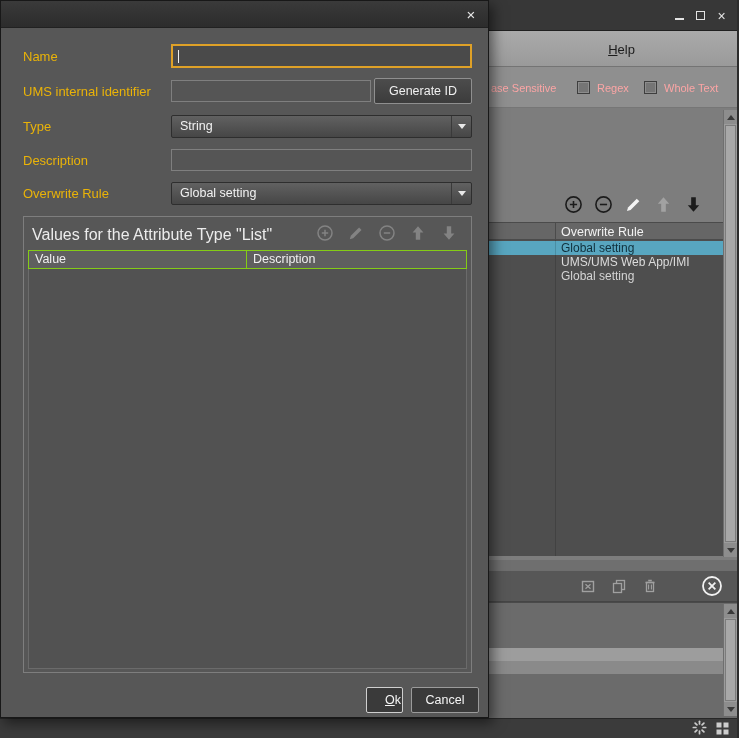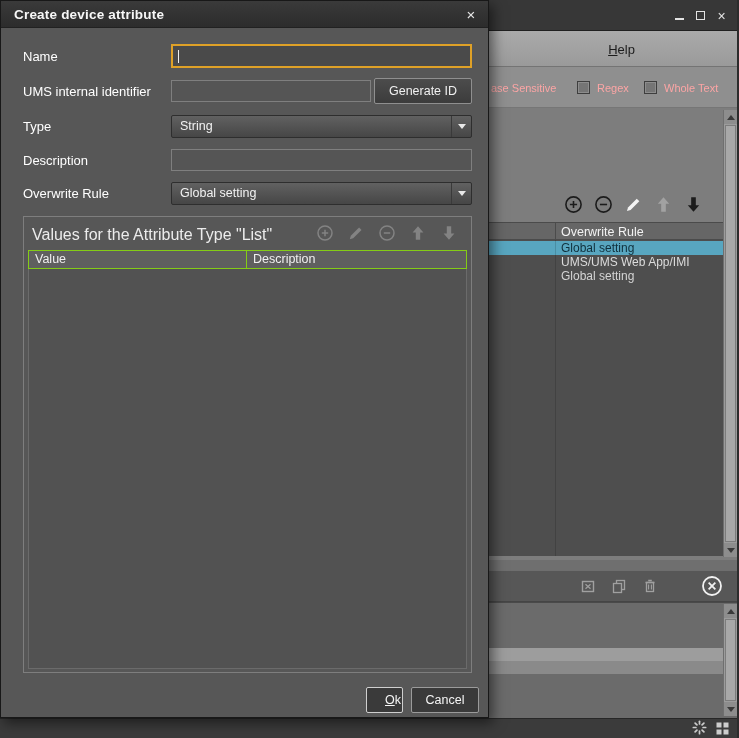--- a/index.html
+++ b/index.html
@@ -47,21 +47,21 @@
   .bottom-strip { left:0; top:718px; width:739px; height:20px; background:#3b3b3b; border-top:1px solid #272727; }
   .right-edge { left:737px; top:0; width:2px; height:738px; background:#2c2c2c; }
 
   .iconbtn { display:flex; align-items:center; justify-content:center; }
 
   
   .dialog { left:0; top:0; width:489px; height:718px; background:#575757; border:1px solid #181818; box-shadow:4px 5px 12px rgba(0,0,0,0.5); }
   .dlg-titlebar { left:0; top:0; width:487px; height:27px; background:linear-gradient(#3a3a3a,#2c2c2c); border-bottom:1px solid #212121; }
   .dlg-title { left:13px; top:6px; font-size:13.5px; font-weight:bold; color:#f7f7f7; letter-spacing:0.2px; }
   .dlg-close { right:7px; top:4px; width:20px; height:19px; text-align:center; line-height:19px; font-size:15px; color:#e8e8e8; }
-  .lbl { font-size:13px; color:#ffffff; line-height:15px; white-space:nowrap; }
+  .lbl { font-size:13px; color:#eab308; line-height:15px; white-space:nowrap; }
   .inp { background:#555555; border:1px solid #7f7f7f; }
   .inp-focus { background:#4a4a4a; border:2px solid #dfa127; }
   .caret { position:absolute; left:5px; top:4px; width:1px; height:13px; background:#f0f0f0; animation:blink 1s steps(1) infinite; }
   @keyframes blink { 0%,49%{opacity:1} 50%,100%{opacity:0} }
   .gbtn { background:linear-gradient(#4c4c4c,#3c3c3c); border:1px solid #8f8f8f; border-radius:2px; color:#f0f0f0; font-size:12.5px; display:flex; align-items:center; justify-content:center; }
   .combo { background:linear-gradient(#616161,#464646); border:1px solid #2e2e2e; border-radius:2px; color:#f2f2f2; font-size:12.5px; }
   .combo-text { position:absolute; left:8px; top:3px; white-space:nowrap; }
   .combo-arrow { position:absolute; right:0; top:0; bottom:0; width:20px; border-left:1px solid #3a3a3a; display:flex; align-items:center; justify-content:center; }
   .combo-arrow .tri-down { border-top-color:#e8e8e8; border-left-width:4px; border-right-width:4px; }
   .panel { border:1px solid #7e7e7e; }
@@ -218,21 +218,20 @@
       <rect x="0.5" y="0.5" width="5" height="5"></rect>
       <rect x="7.5" y="0.5" width="5" height="5"></rect>
       <rect x="0.5" y="7.5" width="5" height="5"></rect>
       <rect x="7.5" y="7.5" width="5" height="5"></rect>
     </svg>
 </div>
 <div class="abs right-edge"></div>
 
 <div class="abs dialog">
   <div class="abs dlg-titlebar">
-    <span class="abs dlg-title">Create device attribute</span>
     <span class="abs dlg-close">×</span>
   </div>
 
   <span class="abs lbl" style="left:22px;top:48px;">Name</span>
   <div class="abs inp-focus" style="left:170px;top:43px;width:301px;height:24px;">
     <span class="caret"></span>
   </div>
 
   <span class="abs lbl" style="left:22px;top:83px;">UMS internal identifier</span>
   <div class="abs inp" style="left:170px;top:79px;width:200px;height:22px;"></div>

